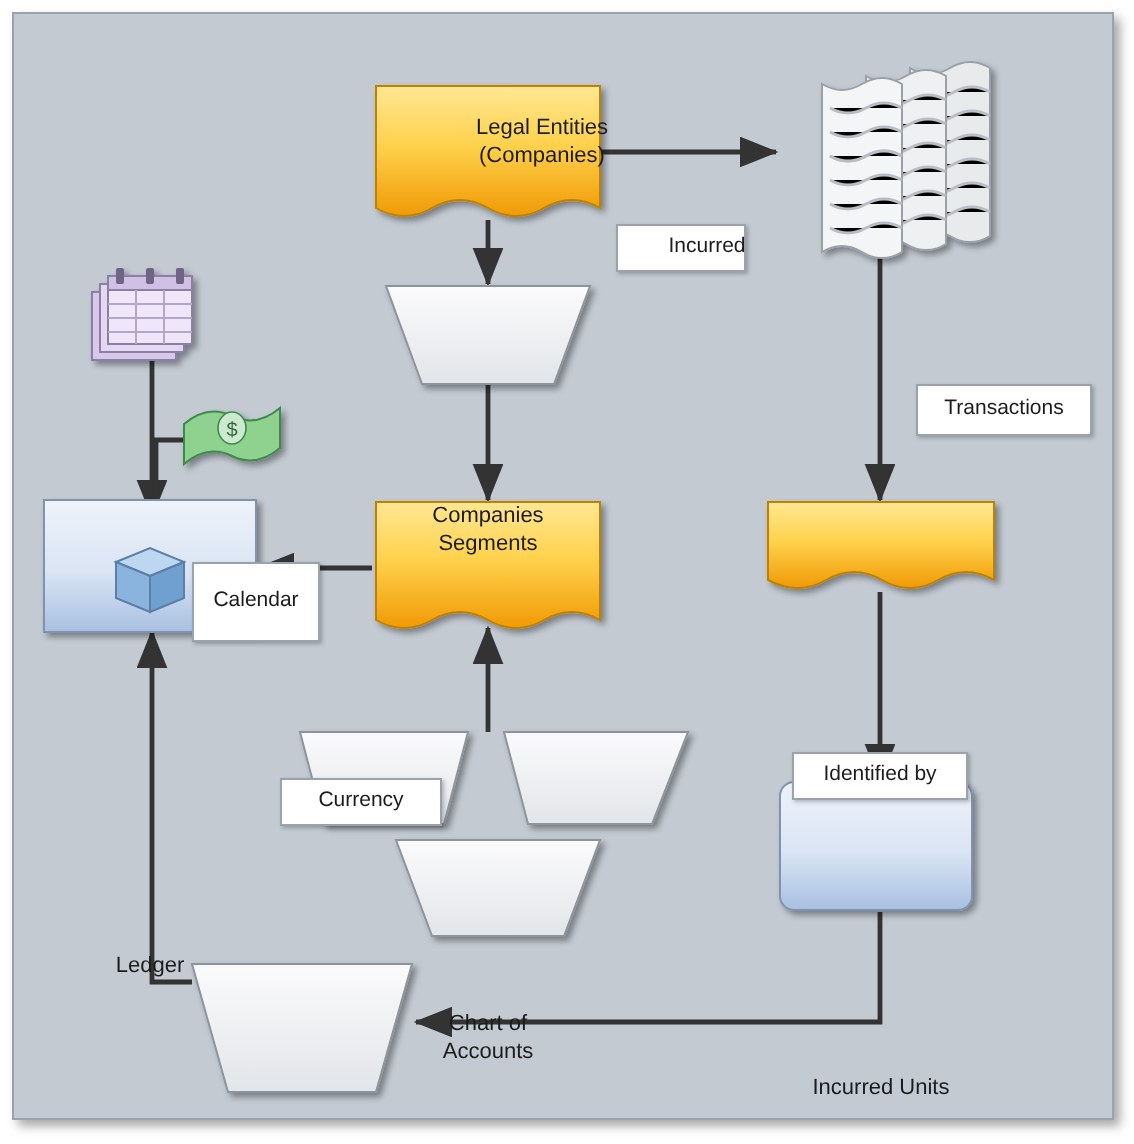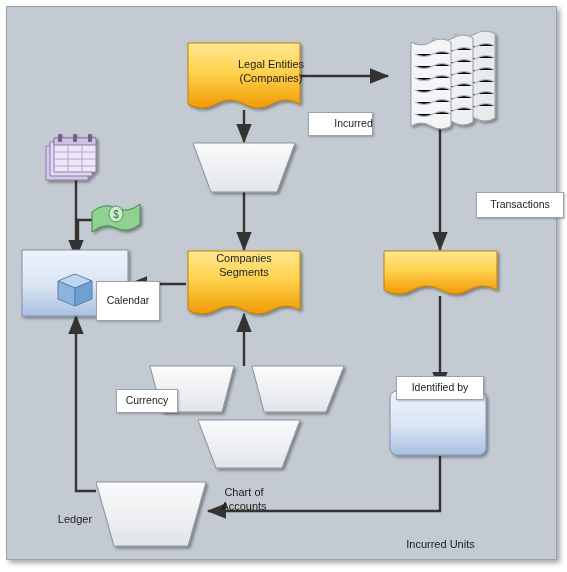--- a/index.html
+++ b/index.html
@@ -213,31 +213,31 @@
     <g filter="url(#sh)">
       <rect x="390" y="391" width="96" height="64" rx="7" ry="7" fill="url(#blue)" stroke="#7f93b0" stroke-width="1"></rect>
     </g>
   </svg>
 
   <div class="node textwrap" style="left:188px;top:48px;width:112px;height:48px;font-weight:normal;margin-left:27px;">Legal Entities
 (Companies)</div>
 
   <div class="node lbl textwrap" style="left:308px;top:64px;width:65px;height:24px;padding-left:26px;">Incurred</div>
 
-  <div class="node lbl textwrap" style="left:476px;top:120px;width:88px;height:26px;">Transactions</div>
+  <div class="node lbl textwrap" style="left:458px;top:120px;width:88px;height:26px;">Transactions</div>
 
   <div class="node textwrap" style="left:193px;top:150px;width:102px;height:36px;">Companies
 Segments</div>
 
   <div class="node lbl textwrap" style="left:96px;top:147px;width:64px;height:40px;">Calendar</div>
 
-  <div class="node lbl textwrap" style="left:116px;top:215px;width:62px;height:24px;">Currency</div>
+  <div class="node lbl textwrap" style="left:140px;top:215px;width:81px;height:24px;">Currency</div>
 
   <div class="node lbl textwrap" style="left:396px;top:178px;width:88px;height:24px;">Identified by</div>
+
+  <div class="node textwrap" style="left:34px;top:252px;width:82px;height:20px;">Ledger</div>
 
   <div class="node textwrap" style="left:188px;top:260px;width:112px;height:36px;">Chart of
 Accounts</div>
 
-  <div class="node textwrap" style="left:34px;top:252px;width:82px;height:20px;">Ledger</div>
-
   <div class="node textwrap" style="left:384px;top:256px;width:113px;height:22px;">Incurred Units</div>
 
 </div>
 
 </body></html>

